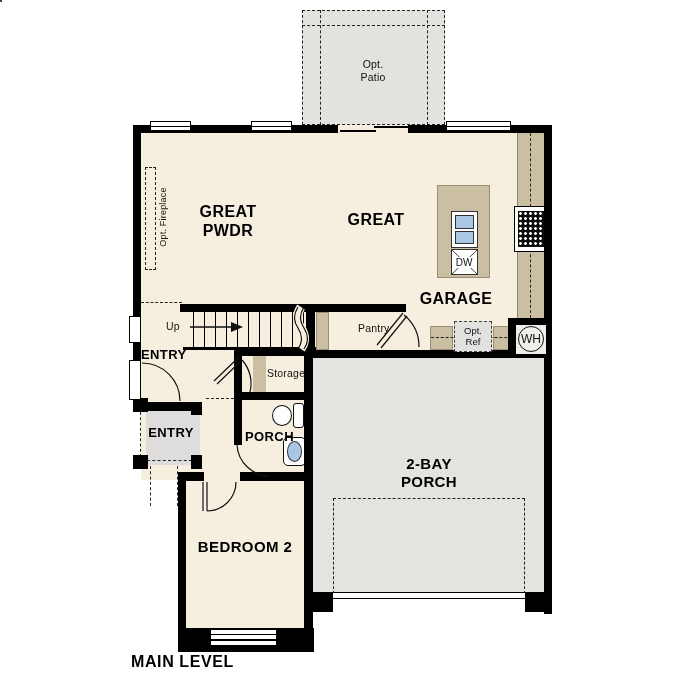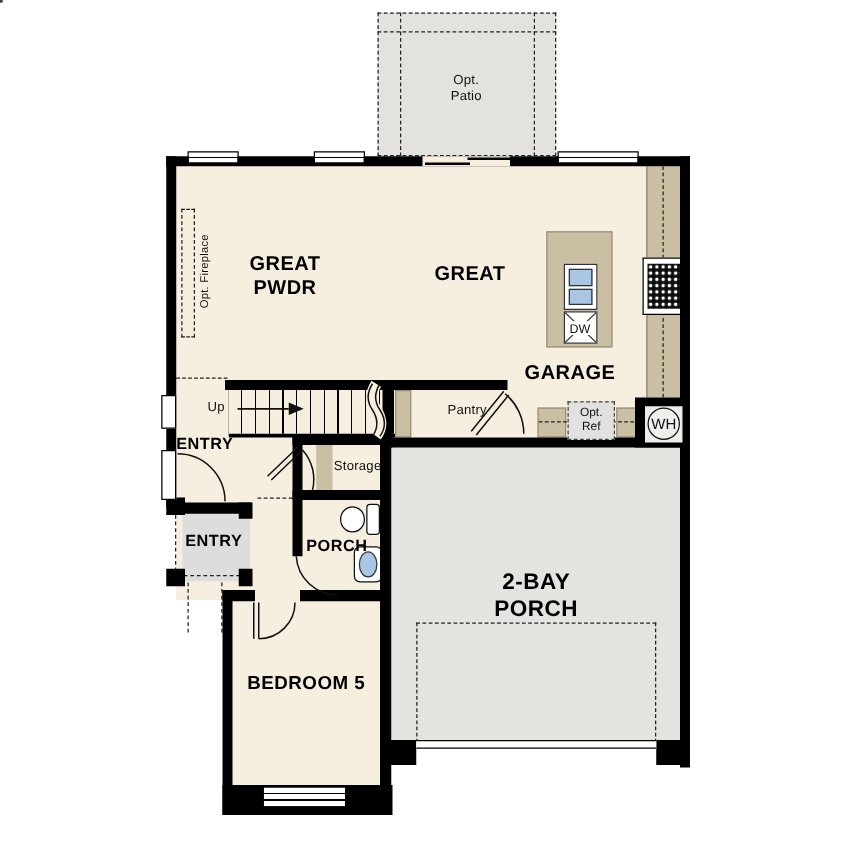--- a/index.html
+++ b/index.html
@@ -131,27 +131,28 @@
     <span style="display:block">PWDR</span>
   </div>
   <div class="lbl" style="left:345px;top:210px;width:62px;">GREAT</div>
   <div class="lbl" style="left:414px;top:289px;width:84px;">GARAGE</div>
   <div class="sm" style="left:117px;top:212px;width:92px;text-align:center;font-size:9px;transform:rotate(-90deg);">Opt. Fireplace</div>
   <div class="sm" style="left:332px;top:322px;margin-left:26px;">Pantry</div>
   <div class="lbl" style="left:141px;top:347px;font-size:13px;text-align:left;">ENTRY</div>
   <div class="sm" style="left:267px;top:367px;">Storage</div>
   <div class="lbl" style="left:143px;top:425px;width:56px;font-size:13px;">ENTRY</div>
   <div class="lbl" style="left:245px;top:429px;font-size:13px;text-align:left;">PORCH</div>
-  <div class="lbl" style="left:379px;top:455px;width:100px;font-size:18px;">
+  <div class="lbl" style="left:379px;top:455px;width:100px;font-size:15px;">
     <span style="display:block">2-BAY</span>
     <span style="display:block">PORCH</span>
   </div>
   <div class="lbl" style="left:183px;top:538px;width:124px;font-size:15px;">
-    <span style="display:block">BEDROOM 5</span>
+    <span style="display:block">BEDROOM 2</span>
   </div>
+  <div class="lbl" style="left:131px;top:652px;font-size:16px;letter-spacing:.6px;text-align:left;">MAIN LEVEL</div>
 
   <svg class="overlay" width="687" height="687">
     <g stroke="#111" fill="none" stroke-width="1.2">
       <path d="M 142,363 A 38,38 0 0 1 180,401"></path>
       <path d="M 214,381 L 239,357 M 217,384 L 242,360"></path>
       <path d="M 242,360 A 35,35 0 0 1 250,392"></path>
       <path d="M 377,345 L 403,313 M 381,348 L 407,316"></path>
       <path d="M 404,315 A 41,41 0 0 1 419,347"></path>
       <path d="M 237,445 A 33,33 0 0 0 270,476"></path>
       <path d="M 203,482 L 203,511 M 207,482 L 207,511"></path>

